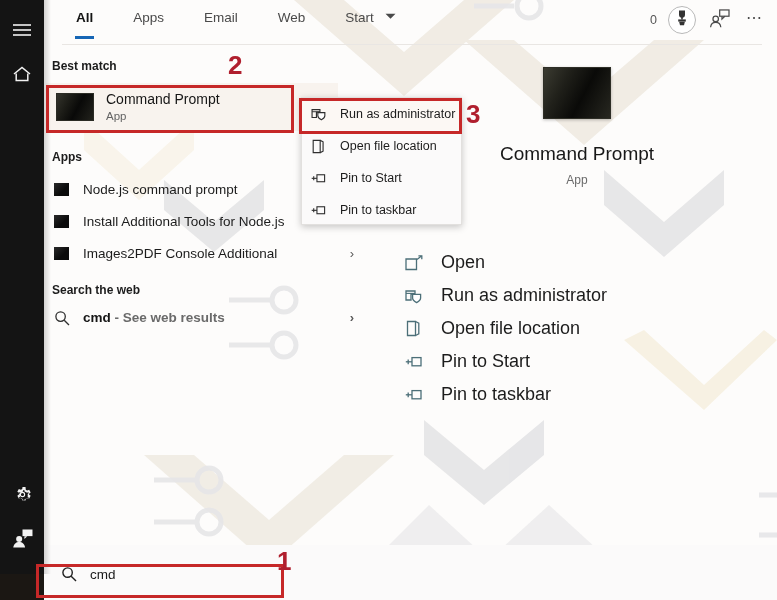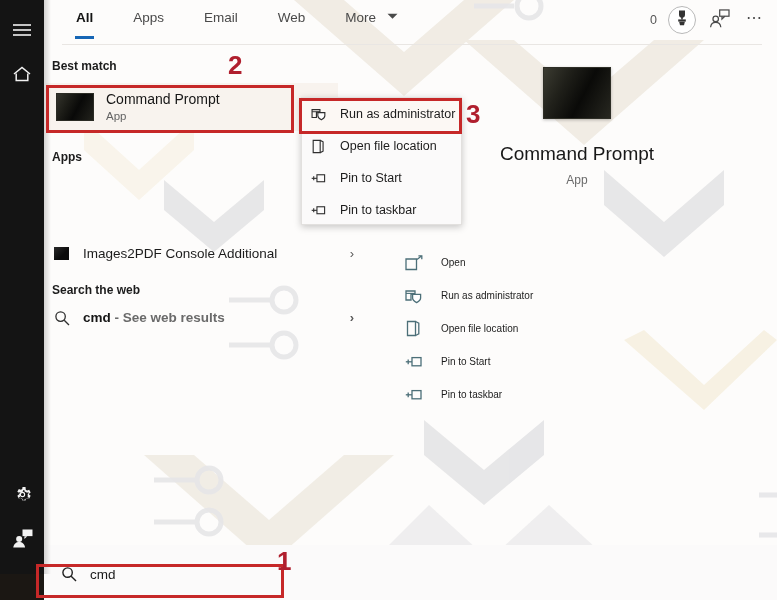--- a/index.html
+++ b/index.html
@@ -172,21 +172,21 @@
     position:absolute; left:0; right:0; top: 98px; text-align:center;
     font-size: 19px; color: #181818;
   }
   #pv-sub {
     position:absolute; left:0; right:0; top: 128px; text-align:center;
     font-size: 12px; color: #6b6b6b;
   }
   #pv-actions { position: absolute; left: 28px; top: 201px; width: 300px; }
   .pv-item {
     height: 33px; display: flex; align-items: center;
-    font-size: 10px; color: #1c1c1c;
+    font-size: 18px; color: #1c1c1c;
   }
   .pv-ico { width: 22px; flex: none; margin-right: 14px; display:flex; align-items:center; }
 
   
   #searchbar-zone {
     position: absolute; left: 44px; top: 545px; width: 733px; height: 55px;
     background: #fbfafa;
     z-index: 16;
   }
   #search-field {
@@ -311,21 +311,21 @@
       <div class="tab">
         <span>Apps</span>
       </div>
       <div class="tab">
         <span>Email</span>
       </div>
       <div class="tab">
         <span>Web</span>
       </div>
       <div class="tab">
-        <span>More</span>
+        <span>Start</span>
         <span class="caret">
           <svg width="11" height="7" viewBox="0 0 11 7">
               <path d="M0.5 0.7 L5.5 5.8 L10.5 0.7 Z" fill="#4a4a4a"></path>
             </svg>
         </span>
       </div>
     </div>
 
     <div id="topnav-right">
       <span id="rewards-count">0</span>
@@ -361,20 +361,28 @@
     <div id="best-match-row">
       <div id="bm-thumb"></div>
       <div id="bm-text">
         <div id="bm-title">Command Prompt</div>
         <div id="bm-sub">App</div>
       </div>
     </div>
 
     <div class="group-head" id="apps-head">Apps</div>
 
+    <div class="res-row" id="app-row-0">
+      <span class="sq-icon"></span>
+      <span>Node.js command prompt</span>
+    </div>
+    <div class="res-row" id="app-row-1">
+      <span class="sq-icon"></span>
+      <span>Install Additional Tools for Node.js</span>
+    </div>
     <div class="res-row" id="app-row-2">
       <span class="sq-icon"></span>
       <span>Images2PDF Console Additional</span>
       <span class="row-chev">›</span>
     </div>
 
     <div class="group-head" id="web-head">Search the web</div>
 
     <div class="res-row" id="web-row">
       <span id="web-search-icon">

